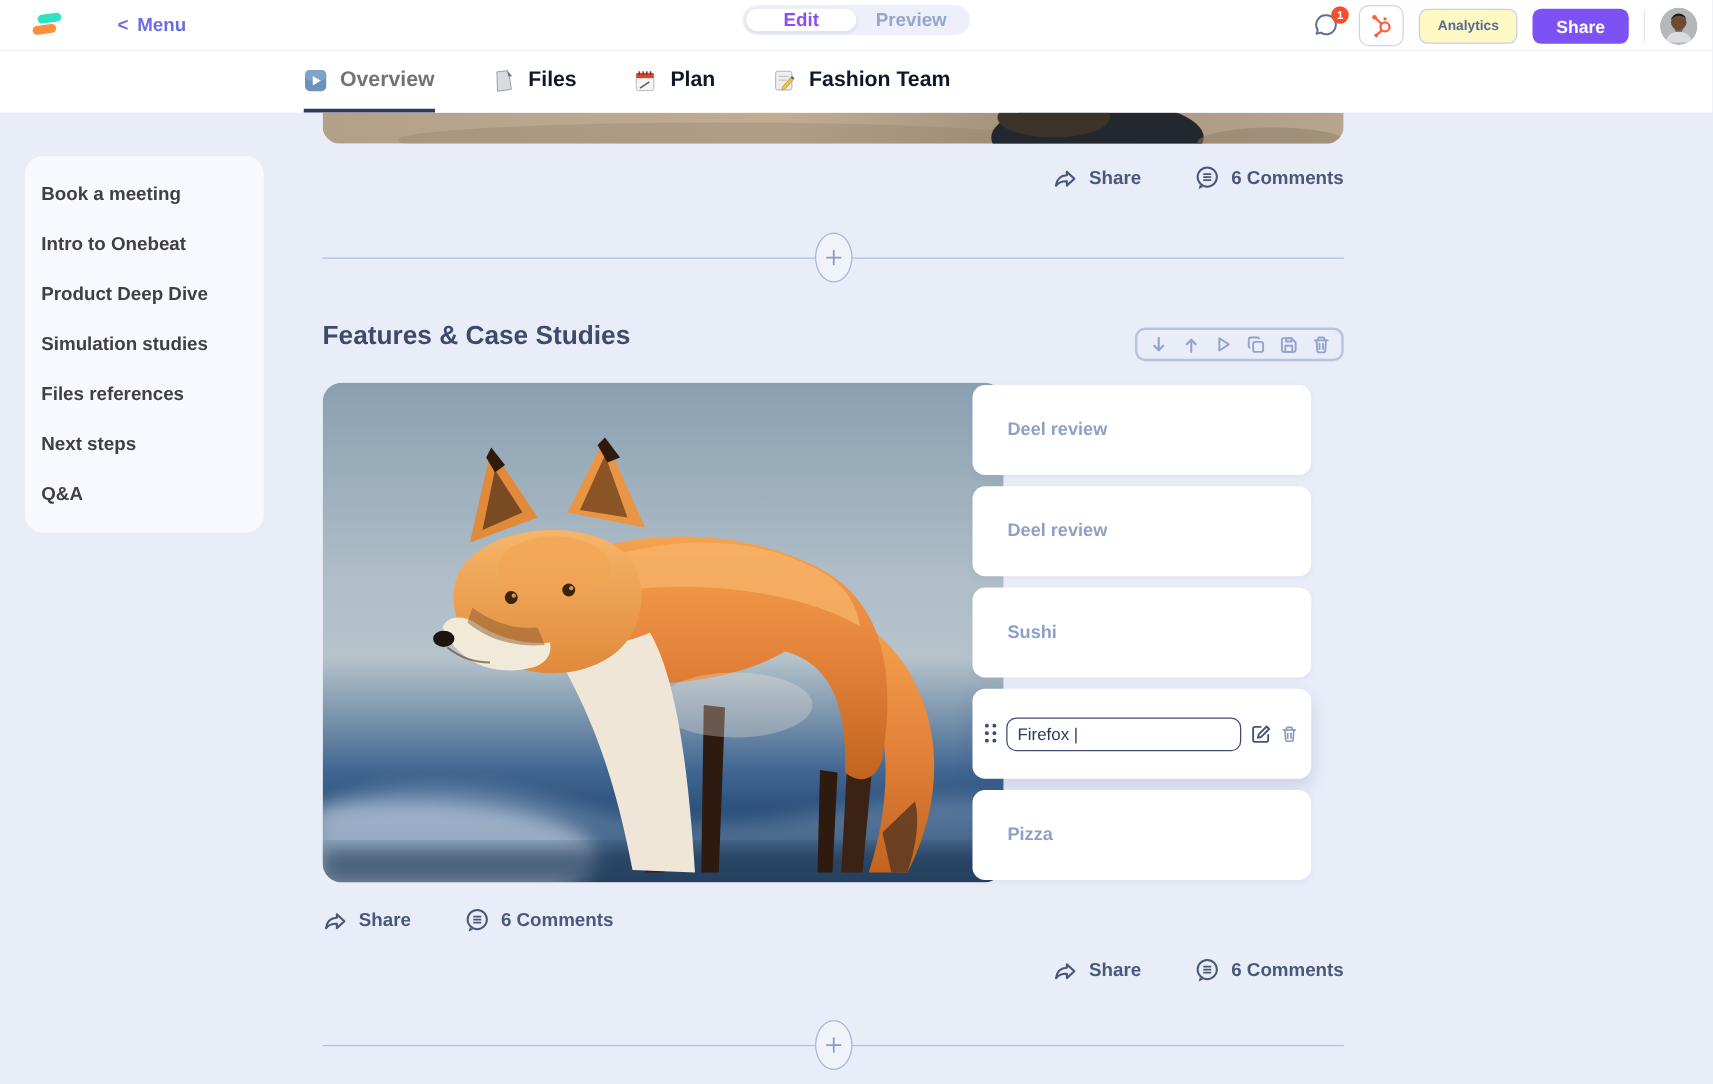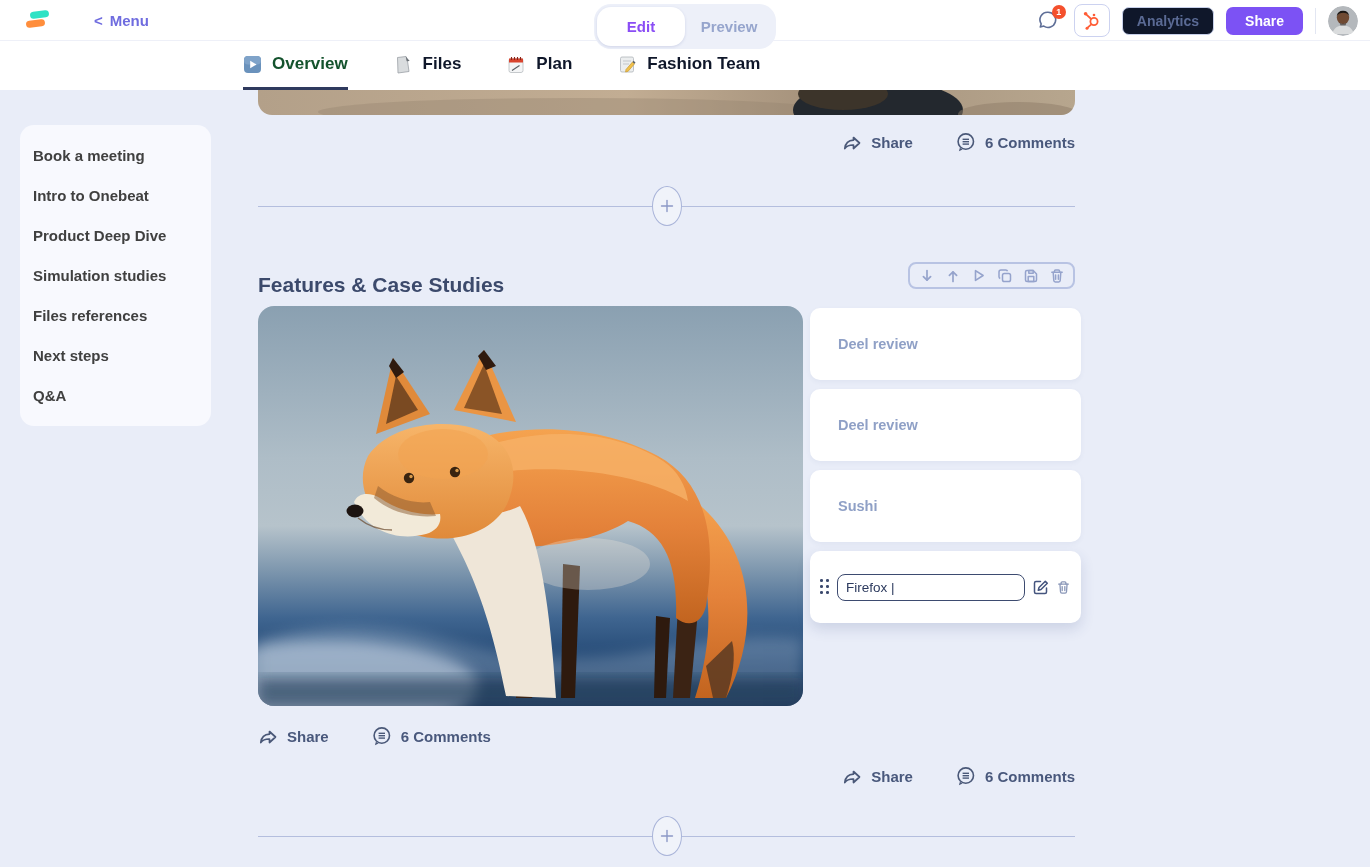--- a/index.html
+++ b/index.html
@@ -19,49 +19,49 @@
   }
   .logo { margin-left:24px; width:28px; height:24px; position:relative; cursor:pointer; }
   .logo .bar { position:absolute; width:19px; height:7px; border-radius:4px; }
   .logo .bar.teal { background:#2fe2c5; top:3px; left:6px; transform:rotate(-8deg); }
   .logo .bar.orange { background:#ff8e3c; top:12px; left:2px; transform:rotate(-8deg); }
   .menu-back { margin-left:42px; display:flex; align-items:center; gap:7px;
     color:#6f6cdf; font-size:15px; font-weight:700; cursor:pointer; }
   .menu-back .chev { font-size:15px; font-weight:700; }
   .mode-toggle {
     position:absolute; left:50%; top:4px; transform:translateX(-50%);
-    background:#edf0f9; border-radius:17px; padding:3px; display:flex; height:45px;
+    background:#edf0f9; border-radius:17px; padding:3px; display:flex; height:24px;
   }
   .mode-seg { width:88px; display:flex; align-items:center; justify-content:center;
     font-size:15px; font-weight:700; border-radius:14px; cursor:pointer; }
   .mode-seg.active { background:#ffffff; color:#8a4df5; box-shadow:0 1px 3px rgba(80,90,160,.18); }
   .mode-seg.inactive { color:#96a5cd; }
   .topbar-right { position:absolute; right:12px; top:0; height:41px; display:flex; align-items:center; gap:12px; }
   .notif { position:relative; width:26px; height:26px; cursor:pointer; }
   .badge { position:absolute; top:-3px; right:-4px; min-width:14px; height:14px; border-radius:8px;
     background:#f4502d; color:#fff; font-size:9px; font-weight:700;
     display:flex; align-items:center; justify-content:center; padding:0 3px; }
   .hubspot-btn { width:36px; height:33px; border:1.5px solid #ccd2f0; border-radius:8px;
     background:#fff; display:flex; align-items:center; justify-content:center; cursor:pointer; }
   .analytics-btn { height:28px; padding:0 14px; border:1px solid #c7d0ea; border-radius:7px;
-    background:#0f172a; color:#5a6a94; font-size:14px; font-weight:700;
+    background:#fef9c3; color:#5a6a94; font-size:11px; font-weight:700;
     display:flex; align-items:center; cursor:pointer; }
   .share-btn { height:28px; padding:0 19px; border:none; border-radius:7px;
     background:#7c52f4; color:#ffffff; font-size:14px; font-weight:700;
     display:flex; align-items:center; cursor:pointer; }
   .tb-divider { width:1px; height:26px; background:#e2e6f2; }
   .avatar { width:30px; height:30px; border-radius:50%; overflow:hidden; cursor:pointer; }
   
   .tabbar {
     position:absolute; top:41px; left:0; width:1370px; height:49px;
     background:#ffffff; display:flex; align-items:stretch; padding-left:243px; gap:46px; z-index:20;
   }
   .tab { display:flex; align-items:center; gap:10px; font-size:17px; font-weight:700;
     color:#0f172a; border-bottom:3px solid transparent; cursor:pointer; }
-  .tab.active { color:#14532d; border-bottom-color:#2f3a5e; }
+  .tab.active { color:#737373; border-bottom-color:#2f3a5e; }
   .tab .ticon { width:19px; height:19px; display:flex; }
   
   .sidebar {
     position:absolute; left:20px; top:125px; width:191px;
     background:#f8f9fe; border-radius:14px; padding:21px 14px 20px 13px;
   }
   .side-item { font-size:15px; font-weight:700; color:#404040; line-height:20px;
     margin-bottom:20px; cursor:pointer; }
   .side-item:last-child { margin-bottom:0; }
   
@@ -72,30 +72,30 @@
   .action-row.right { justify-content:flex-end; }
   .action { display:flex; align-items:center; gap:9px; color:#49587c;
     font-size:15px; font-weight:700; cursor:pointer; }
   .divider-row { position:absolute; left:258px; width:817px; height:40px;
     display:flex; align-items:center; justify-content:center; }
   .divider-row .line { position:absolute; left:0; right:0; top:50%; height:1px; background:#b4bede; }
   .plus-btn { position:relative; width:30px; height:40px; border-radius:50%;
     border:1.5px solid #a9b4d9; background:#f0f3fa; display:flex;
     align-items:center; justify-content:center; cursor:pointer; z-index:2; }
   .section-title { position:absolute; left:258px; top:257px; font-size:21px;
-    font-weight:700; color:#3c4a6c;margin-top:16px; }
+    font-weight:700; color:#3c4a6c; }
   .block-toolbar { position:absolute; left:908px; top:262px; width:167px; height:27px;
     border:2px solid #b8c3e3; border-radius:8px; background:transparent;
     display:flex; align-items:center; justify-content:center; gap:9px; padding:0 8px; }
   .tool-btn { width:17px; height:17px; display:flex; align-items:center; justify-content:center;
     background:none; border:none; cursor:pointer; padding:0; }
   .fox-img { position:absolute; left:258px; top:306px; width:545px; height:400px;
     border-radius:16px; overflow:hidden; cursor:pointer; }
   
-  .cards-col { position:absolute; left:810px; top:308px; width:271px;
+  .cards-col { position:absolute; left:778px; top:308px; width:271px;
     display:flex; flex-direction:column; gap:9px; }
   .side-card { height:72px; background:#ffffff; border-radius:10px;
     box-shadow:0 2px 5px rgba(60,80,140,.06); display:flex; align-items:center;
     padding-left:28px; cursor:pointer; }
   .side-card .clabel { color:#8fa0c6; font-size:14.5px; font-weight:700; }
   .side-card.editing { padding:0 10px; gap:7px; box-shadow:0 6px 14px rgba(50,70,130,.16); }
   .drag-handle { display:grid; grid-template-columns:repeat(2,4px); grid-auto-rows:4px;
     gap:2px; cursor:grab; }
   .drag-handle i { width:2.6px; height:2.6px; border-radius:50%; background:#3c4a6e; display:block; }
   .card-input { flex:1; height:27px; border:1.5px solid #3d4b70; border-radius:8px;
@@ -419,20 +419,23 @@
         <g fill="none" stroke="#8a97b8" stroke-width="1.4" stroke-linecap="round">
           <line x1="2.8" y1="4.3" x2="13.2" y2="4.3"></line>
           <path d="M5.5 4.3V3a1 1 0 0 1 1-1h3a1 1 0 0 1 1 1v1.3"></path>
           <path d="M4.2 4.3l.6 8.2c.05.8.7 1.4 1.5 1.4h3.4c.8 0 1.45-.6 1.5-1.4l.6-8.2"></path>
           <line x1="6.6" y1="7" x2="6.6" y2="11.3"></line>
             <line x1="9.4" y1="7" x2="9.4" y2="11.3"></line>
           </g>
       </svg>
     </button>
   </div>
+  <div class="side-card">
+    <span class="clabel">Pizza</span>
+  </div>
 </div>
 
 <div class="action-row" style="top:722px;">
   <div class="action">
     <svg width="20" height="20" viewBox="0 0 20 20">
       <path d="M11.5 5.5 17.5 11l-6 5.5V13c-4-.2-6.7 1-8.7 3.6.6-5 3.6-8.2 8.7-8.4Z" fill="none" stroke="#4a5878" stroke-width="1.7" stroke-linejoin="round"></path>
     </svg>
     <span>Share</span>
   </div>
   <div class="action">

